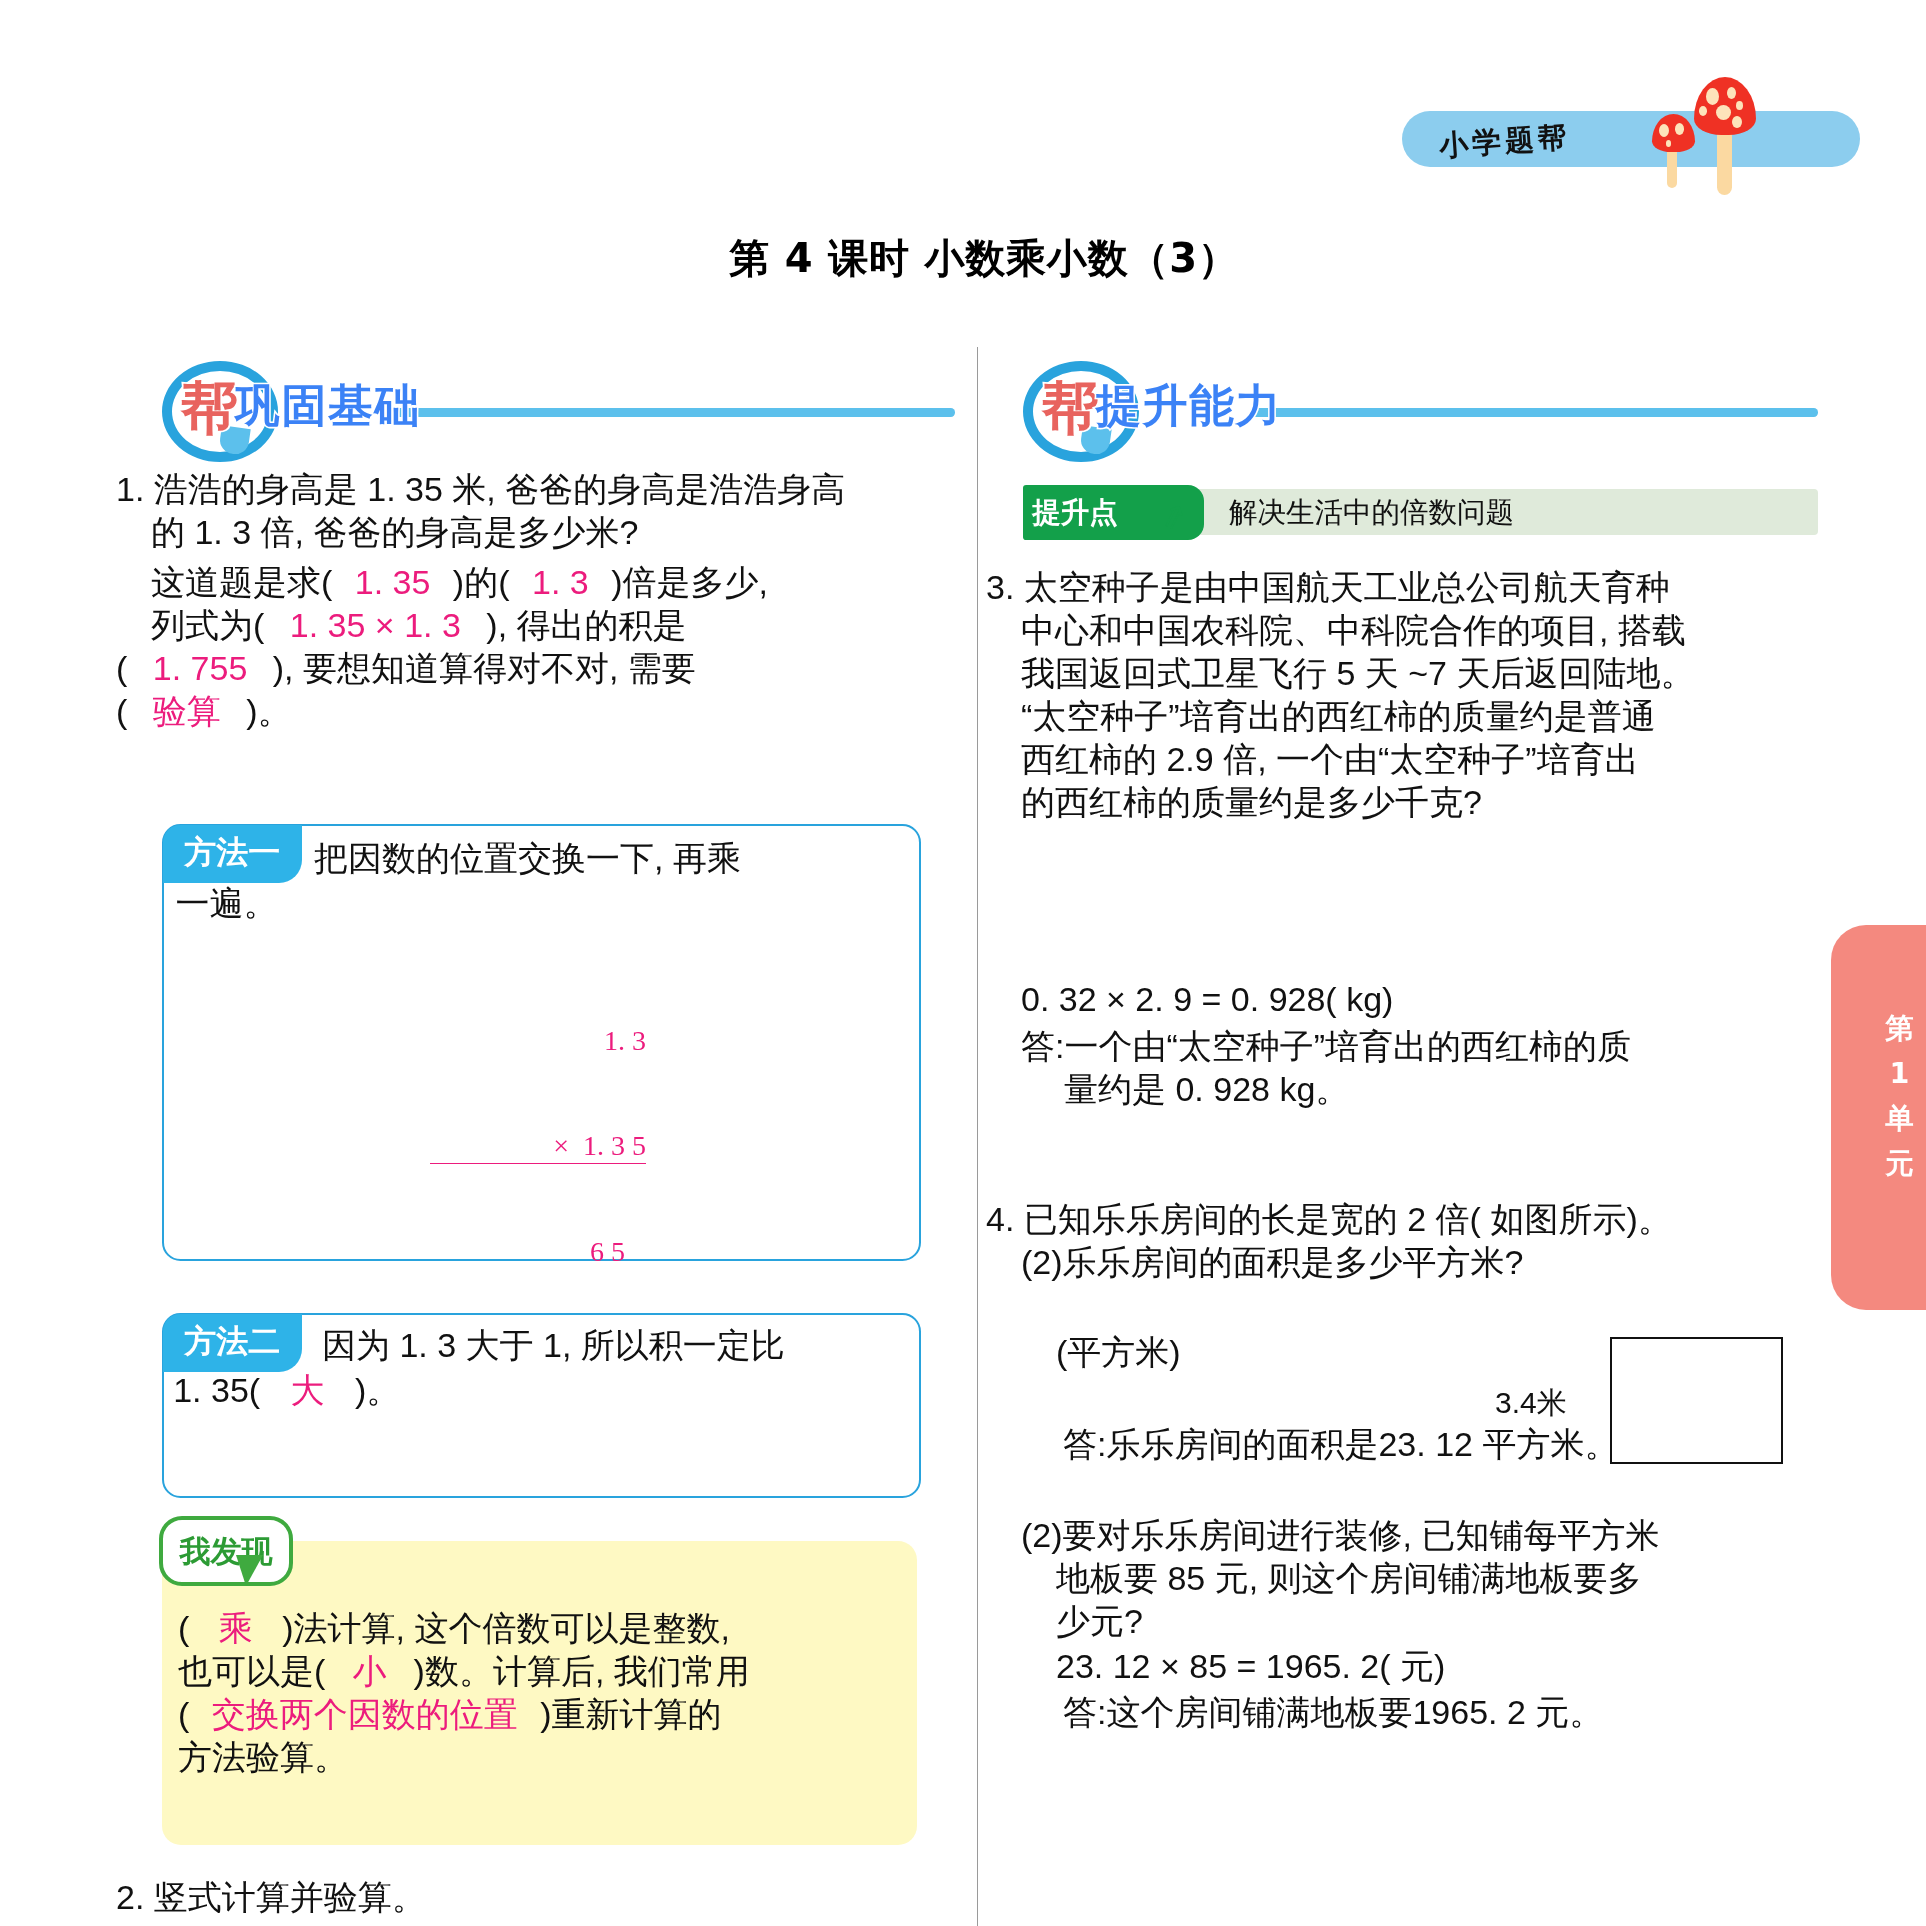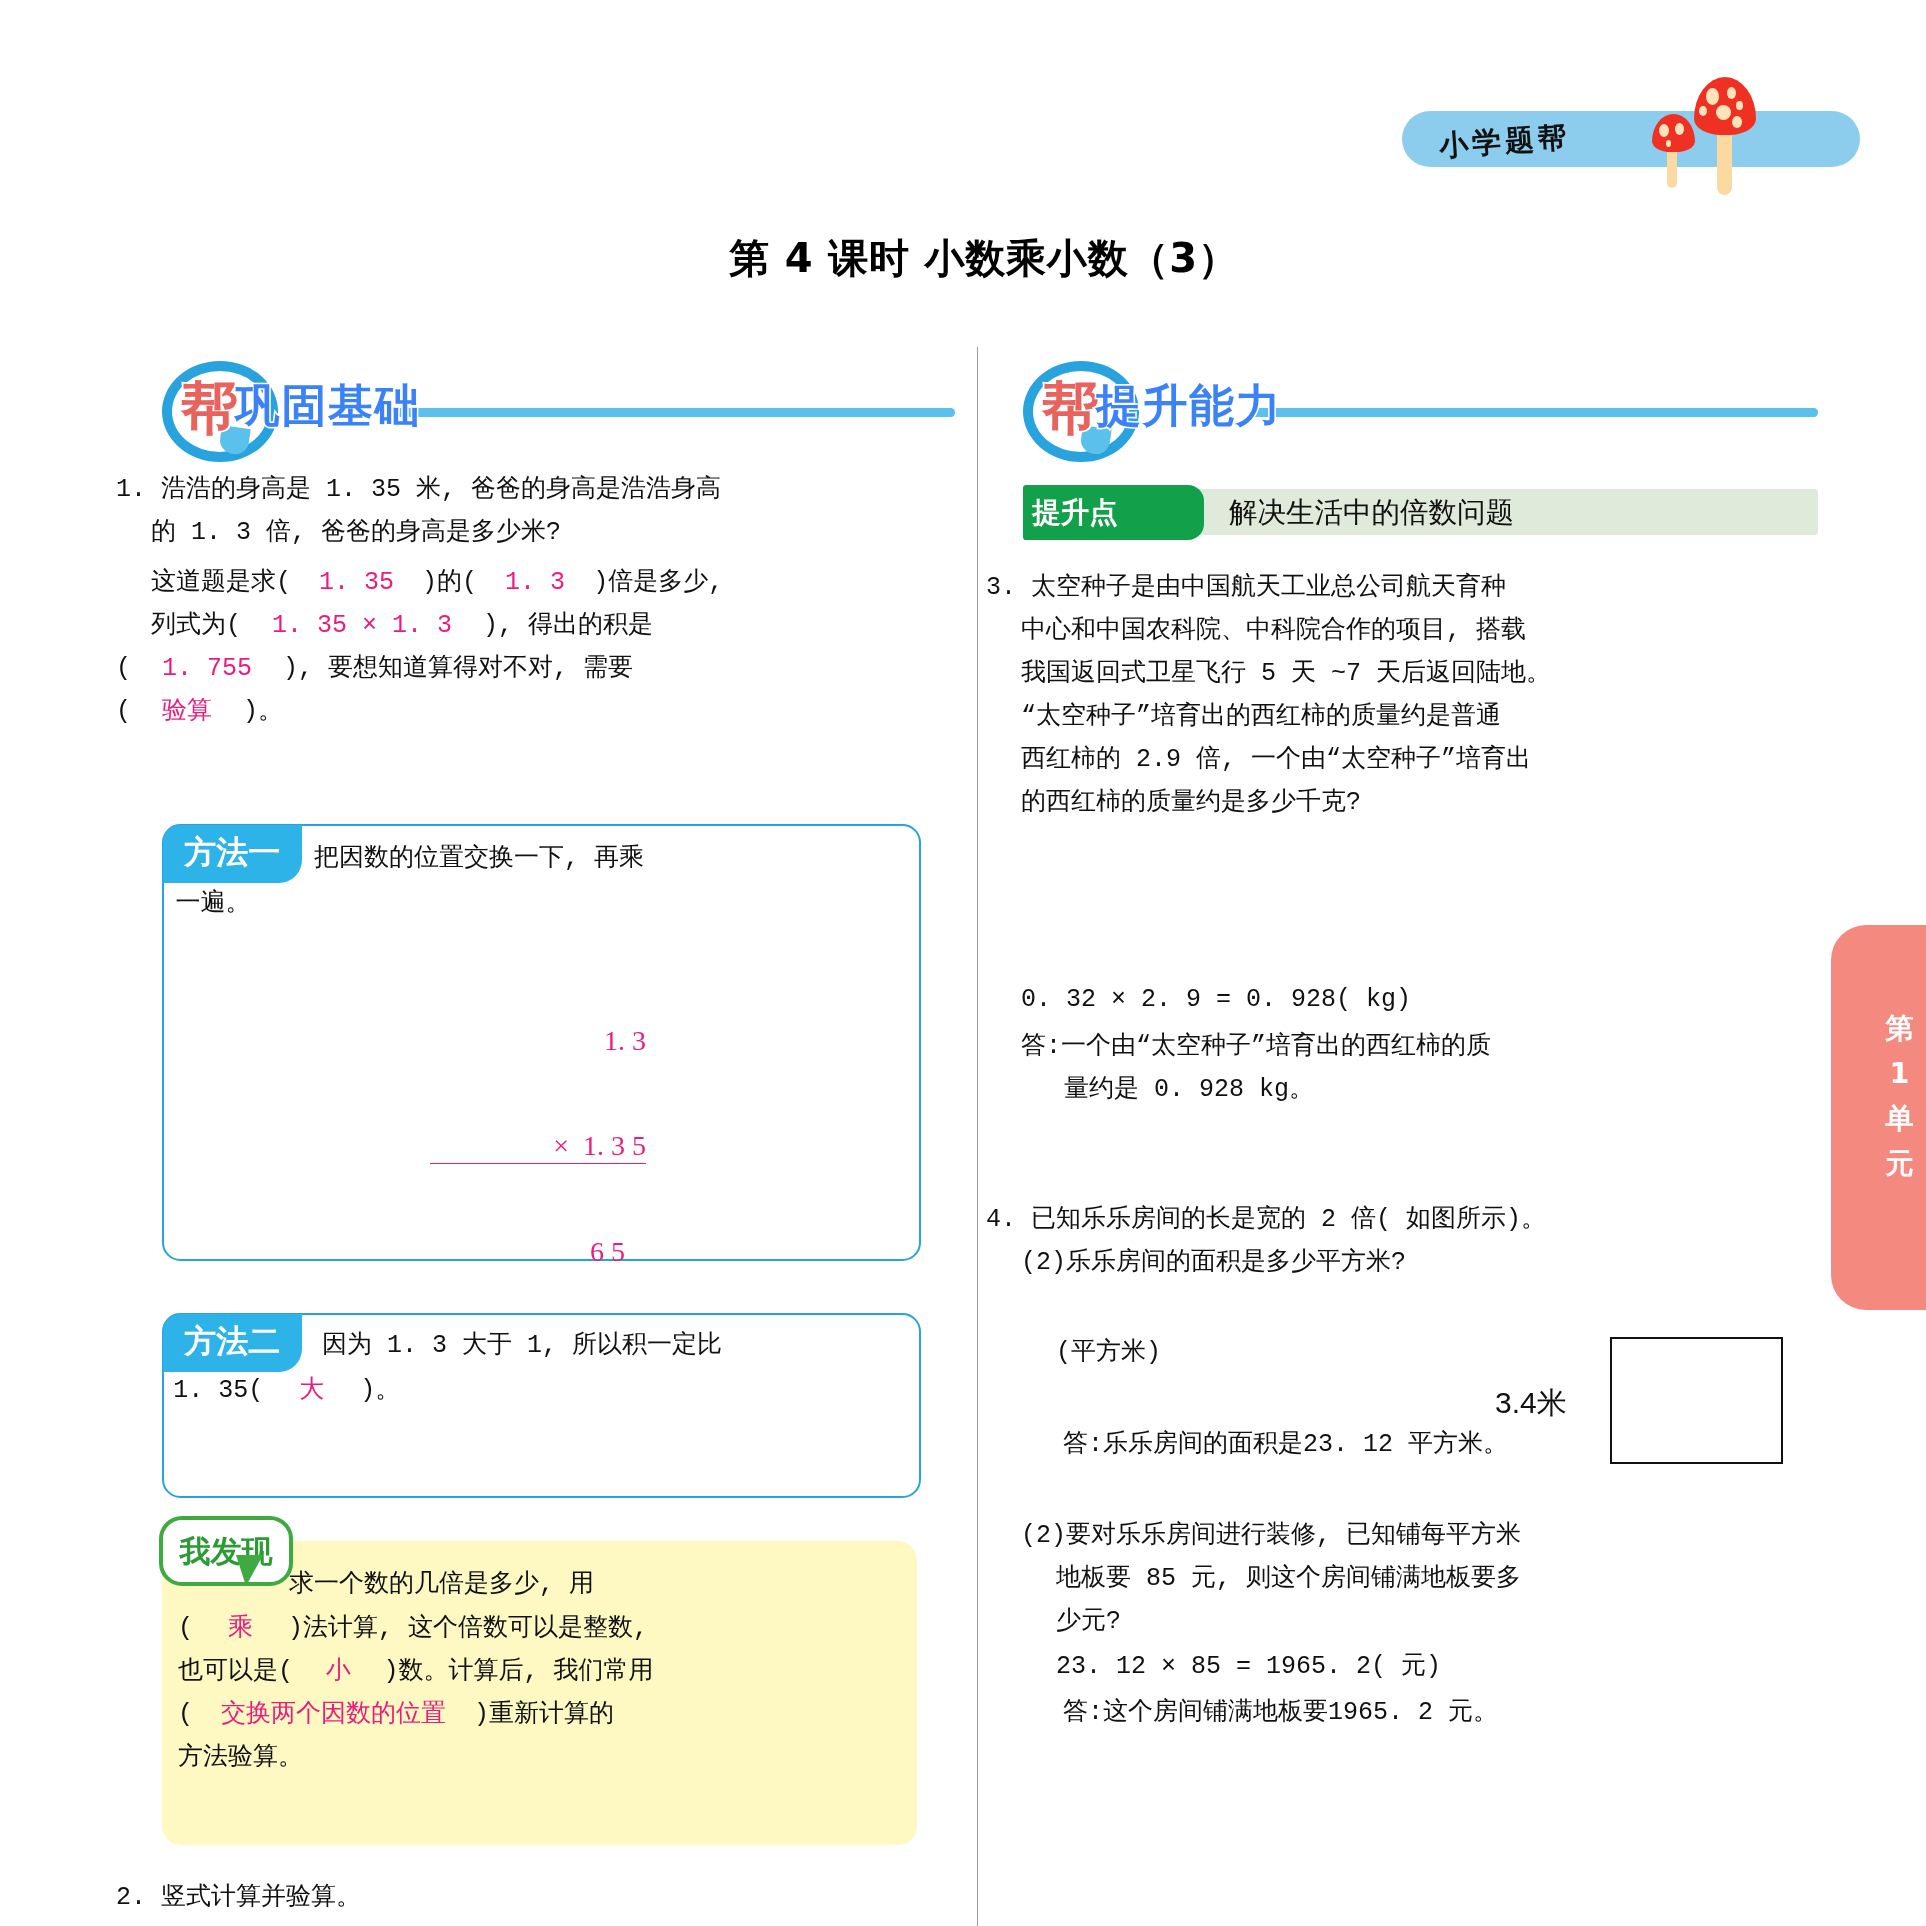--- a/index.html
+++ b/index.html
@@ -67,22 +67,22 @@
   }
   .sec-text{
     position:absolute;left:73px;top:17.7px;font-size:45px;font-weight:bold;
     color:#3b82f6;font-family:"DejaVu Sans",sans-serif;letter-spacing:1.5px;
     -webkit-text-stroke:3.1px #ffffff;paint-order:stroke fill;
   }
   .sec-rule{position:absolute;top:50px;height:8.5px;background:#5cc0ec;border-radius:4.2px;}
 
   
   .q{
-    position:absolute;font-size:25px;line-height:43px;color:#111;
-    font-family:Liberation Mono, monospace;
+    position:absolute;font-size:34px;line-height:43px;color:#111;
+    font-family:Liberation Sans, sans-serif;
   }
   .hang{text-indent:-28px;padding-left:28px;}
 
   
   .method-box{
     position:absolute;border:2.7px solid #29a3dd;border-radius:18.5px;background:#fff;
   }
   .method-tag{
     position:absolute;left:-1.2px;top:-1.2px;width:139px;height:58px;
     background:#2eb3e8;color:#fff;font-family:"DejaVu Sans",sans-serif;
@@ -236,23 +236,20 @@
     <span>1. 35(</span>
     <span class="pink" style="padding:0 21px;">大</span>
     <span>)。</span>
   </div>
 </div>
 
 <div class="found-box" style="left:162px;top:1541px;width:755px;height:304px;">
   <div class="found-tag">
     <span>我发现</span>
     <div class="found-tail"></div>
-  </div>
-  <div class="q" style="left:127px;top:21.6px;width:609px;">
-    <span>求一个数的几倍是多少, 用</span>
   </div>
   <div class="q" style="left:16px;top:66px;width:732px;">
     <div>
       <span>(</span>
       <span class="pink" style="padding:0 20px;">乘</span>
       <span>)法计算, 这个倍数可以是整数,</span>
     </div>
     <div>
       <span>也可以是(</span>
       <span class="pink" style="padding:0 17.7px;">小</span>

